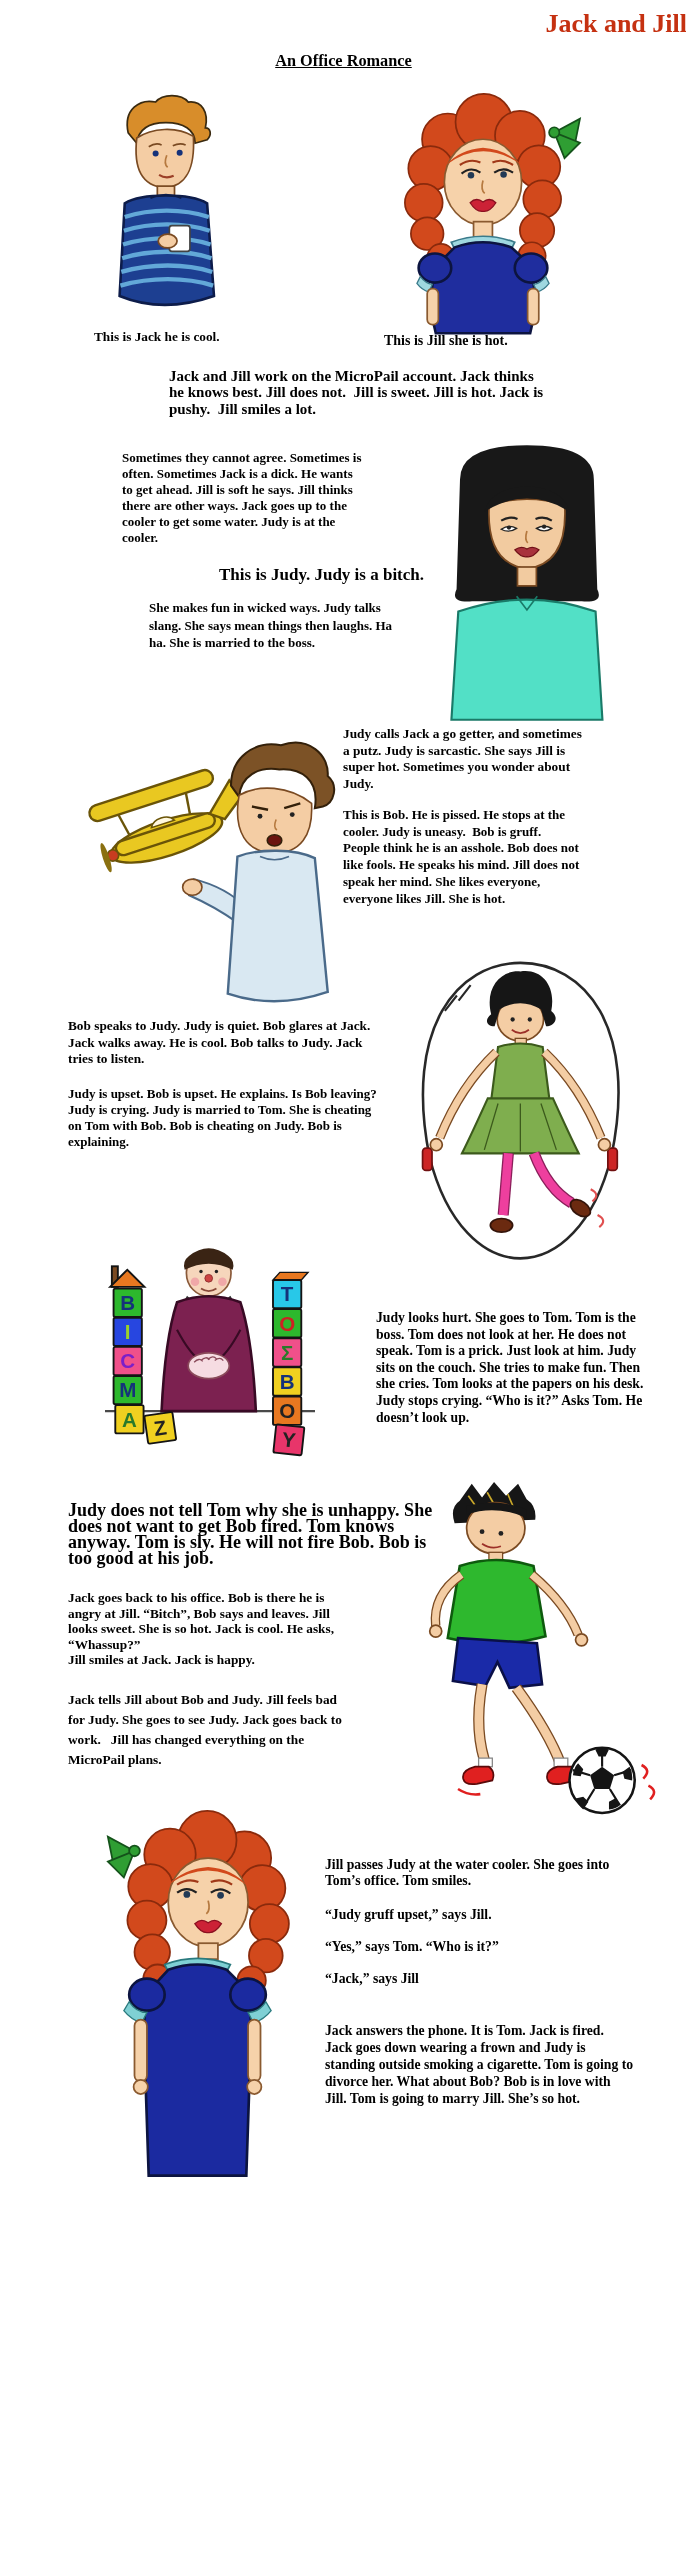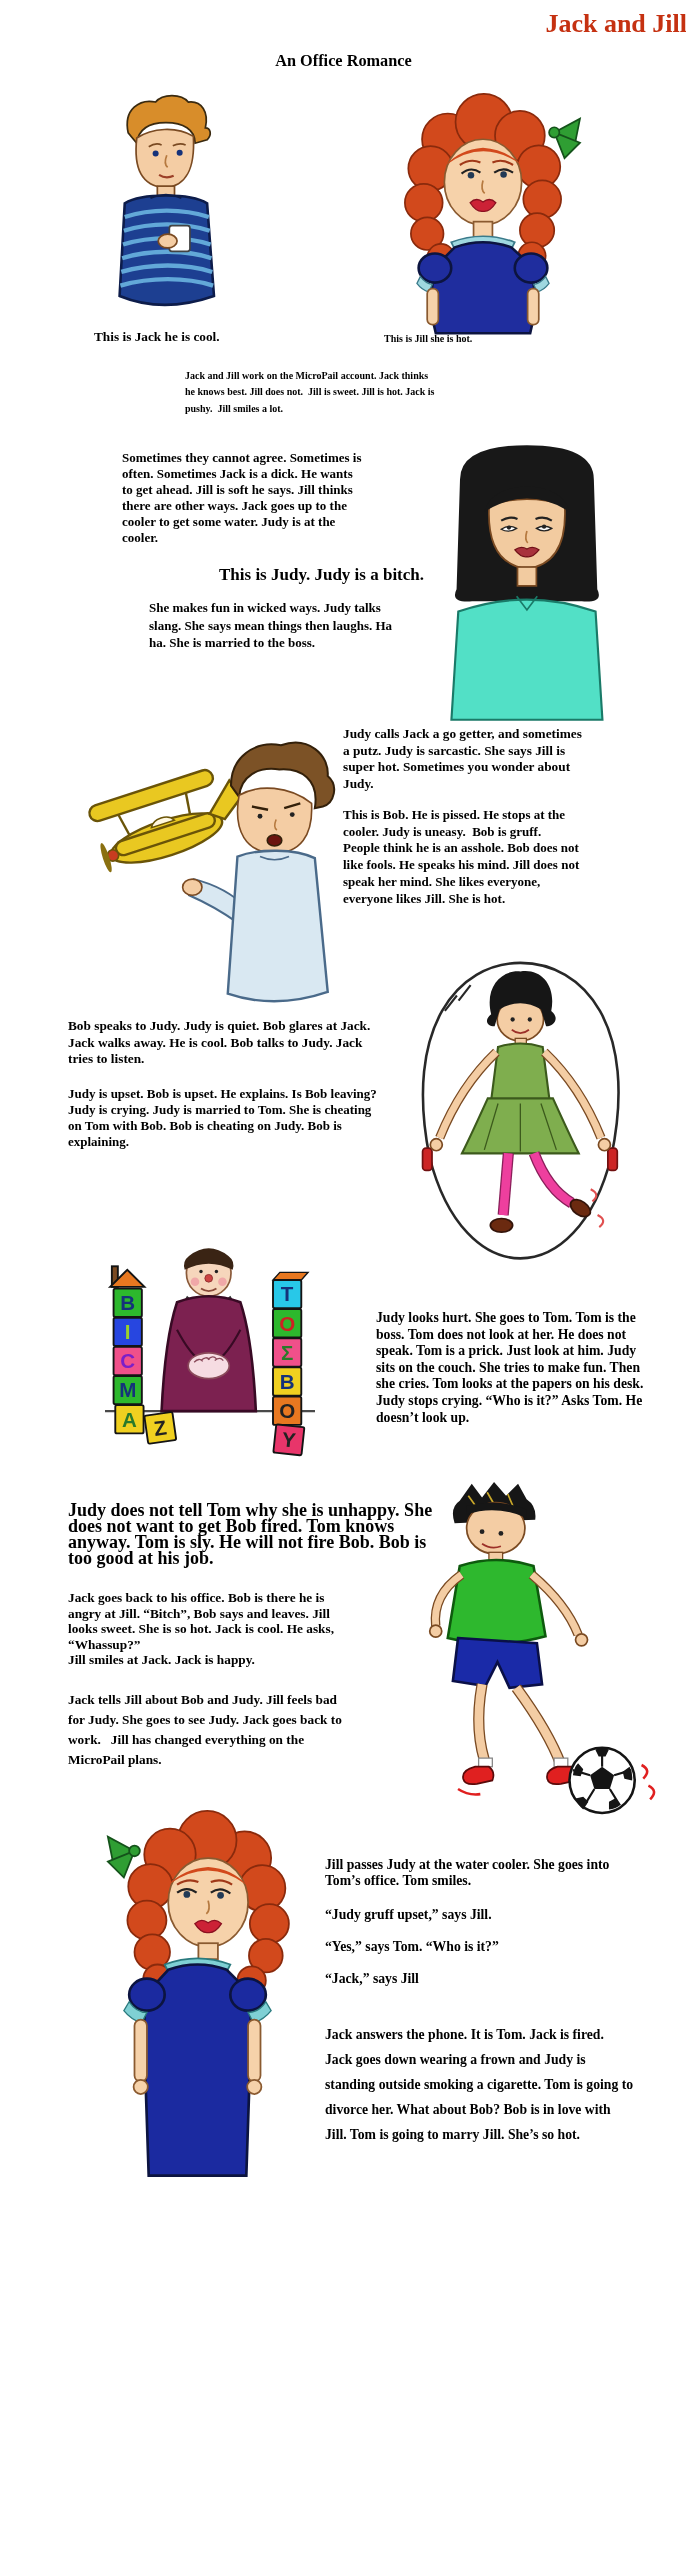--- a/index.html
+++ b/index.html
@@ -3,21 +3,21 @@
 <meta charset="utf-8">
 <style>
   html,body{margin:0;padding:0;background:#ffffff;}
   .page{position:relative;width:687px;height:2576px;background:#ffffff;overflow:hidden;
         font-family:"Liberation Serif",serif;}
   .para{position:absolute;font-weight:bold;color:#000;white-space:pre-wrap;
         font-family:Liberation Serif, serif;}
   .title{position:absolute;left:0;top:8.6px;width:687px;text-align:right;
          font-size:26px;font-weight:bold;color:#c53111;}
   .subtitle{position:absolute;left:0;top:51px;width:687px;text-align:center;
-            font-size:16.3px;font-weight:bold;color:#000;}
+            font-size:16.3px;font-weight:bold;color:#000;text-decoration:underline;}
   .fig{position:absolute;}
   .blockletter{font-family:"Liberation Sans",sans-serif;font-weight:bold;font-size:24px;}
 </style>
 </head>
 <body>
 
 <div class="page">
 
   <div class="title">Jack and Jill</div>
   <div class="subtitle">An Office Romance</div>
@@ -78,23 +78,23 @@
     </g>
     <path d="M76 182 Q113 168 150 182 L144 194 Q113 182 82 194 Z" fill="#9fd8e0" stroke="#3a7a8a" stroke-width="2"></path>
     <path d="M80 188 L58 210 Q48 250 58 288 L168 288 Q178 248 168 208 L146 188 Q113 176 80 188 Z" fill="#1f2d9e" stroke="#0c1440" stroke-width="3"></path>
     <ellipse cx="57" cy="212" rx="19" ry="17" fill="#1f2d9e" stroke="#0c1440" stroke-width="3"></ellipse>
     <ellipse cx="169" cy="212" rx="19" ry="17" fill="#1f2d9e" stroke="#0c1440" stroke-width="3"></ellipse>
     <path d="M40 222 q6 8 14 9 l-4 9 q-8 -2 -14 -10 z" fill="#9fd8e0" stroke="#3a7a8a" stroke-width="1.5"></path>
     <path d="M186 222 q-6 8 -14 9 l4 9 q8 -2 14 -10 z" fill="#9fd8e0" stroke="#3a7a8a" stroke-width="1.5"></path>
     <rect x="48" y="236" width="13" height="42" rx="6" fill="#f6d2aa" stroke="#8a5a30" stroke-width="2"></rect>
     <rect x="165" y="236" width="13" height="42" rx="6" fill="#f6d2aa" stroke="#8a5a30" stroke-width="2"></rect>
   </svg>
-  <div class="para" style="left:384px;top:333px;font-size:10px">This is Jill she is hot.</div>
-
-  <div class="para" style="left:185px;top:368px;font-size:10px;line-height:16.3px">Jack and Jill work on the MicroPail account. Jack thinks
+  <div class="para" style="left:384px;top:333px;font-size:14px">This is Jill she is hot.</div>
+
+  <div class="para" style="left:169px;top:368px;font-size:15px;line-height:16.3px">Jack and Jill work on the MicroPail account. Jack thinks
 he knows best. Jill does not.  Jill is sweet. Jill is hot. Jack is
 pushy.  Jill smiles a lot.</div>
   <div class="para" style="left:122px;top:450px;font-size:13px;line-height:16px">Sometimes they cannot agree. Sometimes is
 often. Sometimes Jack is a dick. He wants
 to get ahead. Jill is soft he says. Jill thinks
 there are other ways. Jack goes up to the
 cooler to get some water. Judy is at the
 cooler.</div>
   <div class="para" style="left:219px;top:565px;font-size:17px">This is Judy. Judy is a bitch.</div>
   <div class="para" style="left:149px;top:599px;font-size:13px;line-height:17.5px">She makes fun in wicked ways. Judy talks
@@ -309,20 +309,20 @@
     <rect x="182" y="244" width="14" height="70" rx="7" fill="#f6d2aa" stroke="#8a5a30" stroke-width="2"></rect>
     <circle cx="61" cy="320" r="8" fill="#f6d2aa" stroke="#8a5a30" stroke-width="2"></circle>
     <circle cx="189" cy="320" r="8" fill="#f6d2aa" stroke="#8a5a30" stroke-width="2"></circle>
   </svg>
 
   <div class="para" style="left:325px;top:1857px;font-size:13.7px;line-height:16.3px">Jill passes Judy at the water cooler. She goes into
 Tom’s office. Tom smiles.</div>
   <div class="para" style="left:325px;top:1907px;font-size:13.7px">“Judy gruff upset,” says Jill.</div>
   <div class="para" style="left:325px;top:1939px;font-size:13.7px">“Yes,” says Tom. “Who is it?”</div>
   <div class="para" style="left:325px;top:1971px;font-size:13.7px">“Jack,” says Jill</div>
-  <div class="para" style="left:325px;top:2022px;font-size:13.7px;line-height:25px">Jack answers the phone. It is Tom. Jack is fired.
+  <div class="para" style="left:325px;top:2022px;font-size:13.7px;line-height:17px">Jack answers the phone. It is Tom. Jack is fired.
 Jack goes down wearing a frown and Judy is
 standing outside smoking a cigarette. Tom is going to
 divorce her. What about Bob? Bob is in love with
 Jill. Tom is going to marry Jill. She’s so hot.</div>
 
 </div>
 
 
 </body></html>

